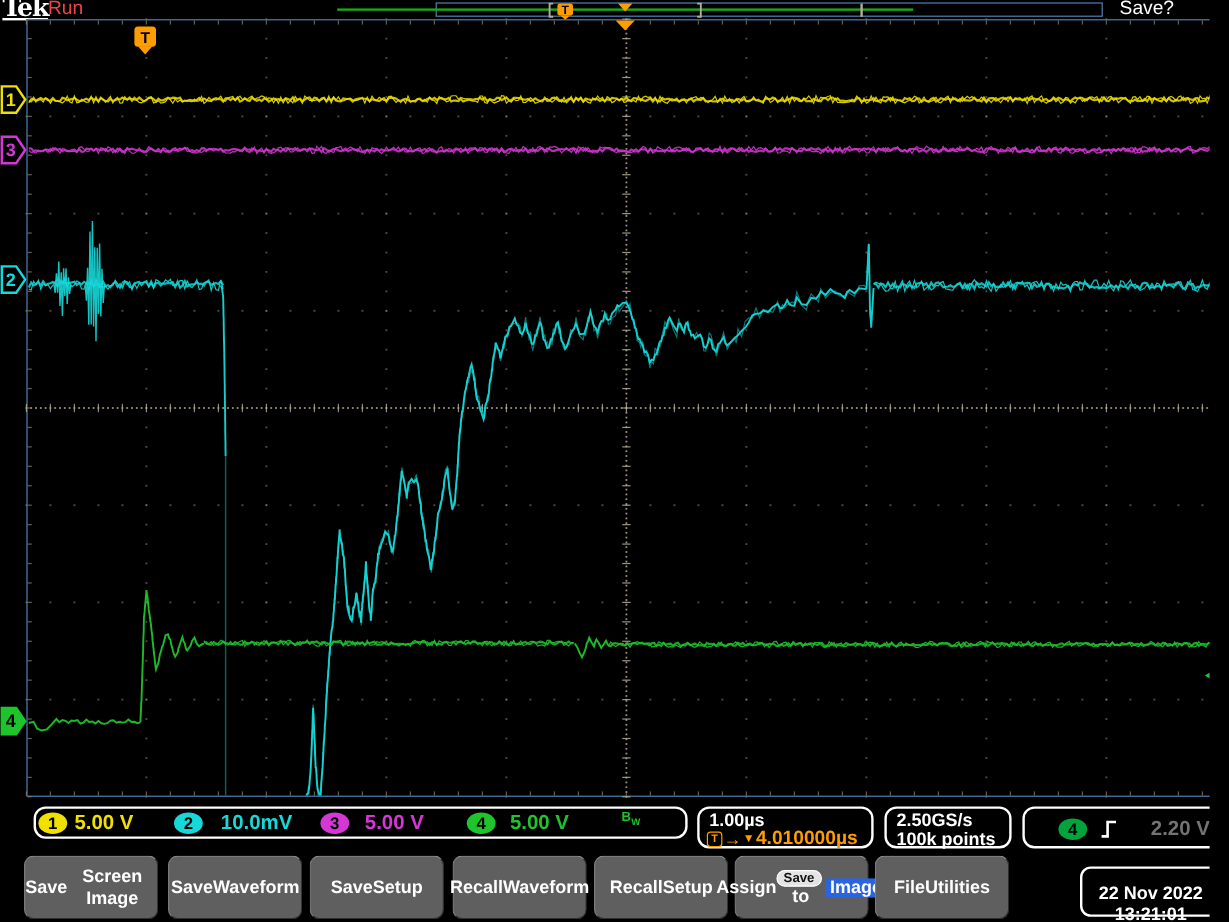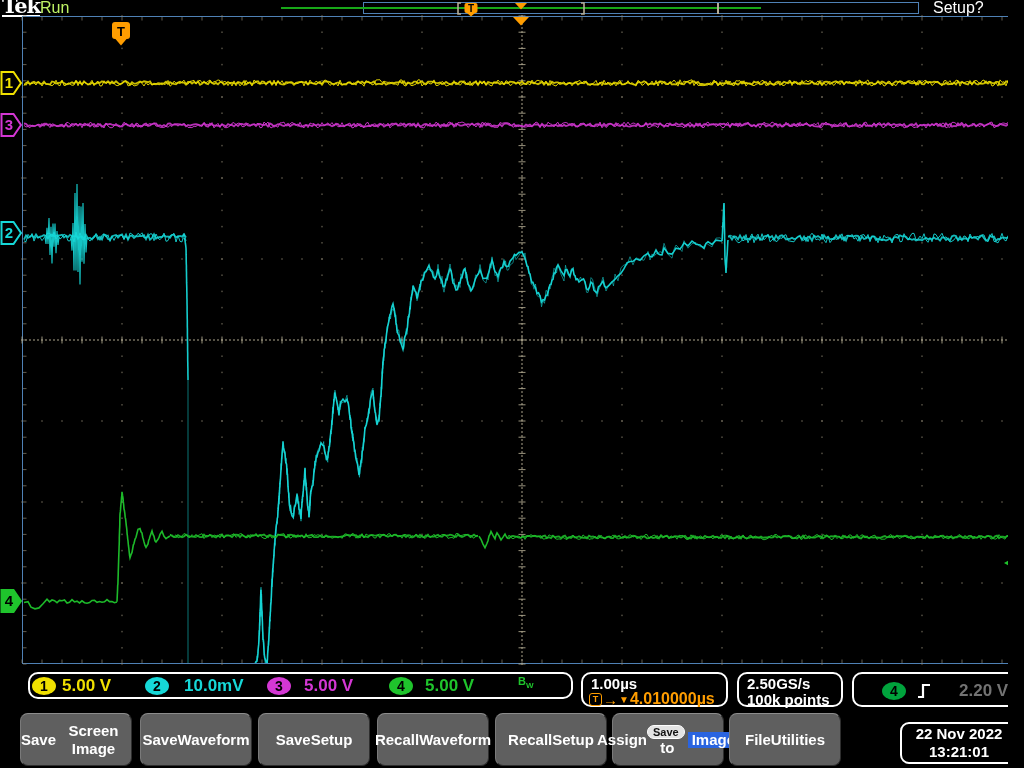--- a/index.html
+++ b/index.html
@@ -1,21 +1,21 @@
 <!DOCTYPE html>
 <html><head>
 <meta charset="utf-8">
 <style>
   html,body{margin:0;padding:0;background:#000;}
   #screen{position:relative;width:1008px;height:768px;background:#000;overflow:hidden;
           font-family:"Liberation Sans",sans-serif;}
   
   .tek-logo{position:absolute;left:2px;top:-4px;color:#fff;font-weight:bold;font-size:21px;
             font-family:"DejaVu Serif",serif;letter-spacing:-1px;border-bottom:2px solid #fff;line-height:19px;}
-  .acq-status{position:absolute;left:40px;top:-1px;color:#bef264;font-size:16px;}
+  .acq-status{position:absolute;left:40px;top:-1px;color:#ef4444;font-size:16px;}
   .trig-status{position:absolute;left:933px;top:-1px;color:#fff;font-size:16px;}
   .record-bar{position:absolute;left:363px;top:2px;width:556px;height:12px;border:1px solid #4f81b5;box-sizing:border-box;}
   .record-green{position:absolute;left:-83px;top:4px;width:480px;height:2px;background:#18a818;}
   
   .display-frame{position:absolute;left:22px;top:16px;width:1000px;height:648px;
                  border:1px solid #4f81b5;box-sizing:border-box;background:#000;}
   #scope-svg{position:absolute;left:0;top:0;pointer-events:none;}
   
   .rbox{position:absolute;background:#000;border:2px solid #fff;border-radius:10px;box-sizing:border-box;color:#fff;}
   .badge{position:absolute;width:24px;height:18px;border-radius:50%;color:#000;font-weight:bold;
@@ -33,30 +33,30 @@
   .btn{position:absolute;top:713px;width:112px;height:53px;background:#5f5f5f;border-radius:8px;
        color:#fff;font-weight:bold;font-size:15px;text-align:center;display:flex;flex-direction:row;
        justify-content:center;align-items:center;line-height:18px;
        border-top:1px solid #8d8d8d;border-left:1px solid #7a7a7a;border-bottom:1px solid #2e2e2e;border-right:1px solid #2e2e2e;box-sizing:border-box;}
   .btn-assign{line-height:16px;font-size:15px;}
   .save-badge{display:inline-block;background:#e4e4e4;color:#111;border:1px solid #fff;border-radius:7px;
               font-size:11px;font-weight:bold;line-height:12px;padding:0 5px;margin-right:3px;vertical-align:1px;}
   .image-highlight{display:inline-block;background:#2a64e0;color:#fff;padding:0 4px;}
   .datetime-box{position:absolute;left:900px;top:722px;width:118px;height:42px;border:2px solid #fff;border-radius:9px;
                 box-sizing:border-box;background:#000;color:#fff;font-weight:bold;font-size:15px;
-                text-align:center;line-height:18px;padding-top:1px;}
+                text-align:center;line-height:18px;padding-top:12px;}
 </style>
 </head>
 <body>
 
 <div id="screen">
 
   <span class="tek-logo">Tek</span>
   <span class="acq-status">Run</span>
-  <span class="trig-status">Setup?</span>
+  <span class="trig-status">Save?</span>
   <div class="record-bar">
     <div class="record-green"></div>
   </div>
 
   <div class="display-frame"></div>
   <svg id="scope-svg" width="1024" height="768" viewBox="0 0 1024 768">
       <defs>
         <clipPath id="dispClip">
           <rect x="23" y="17" width="998" height="646"></rect>
         </clipPath>

